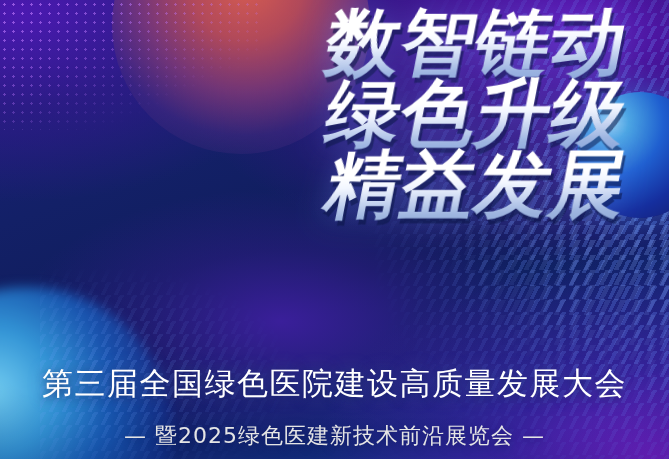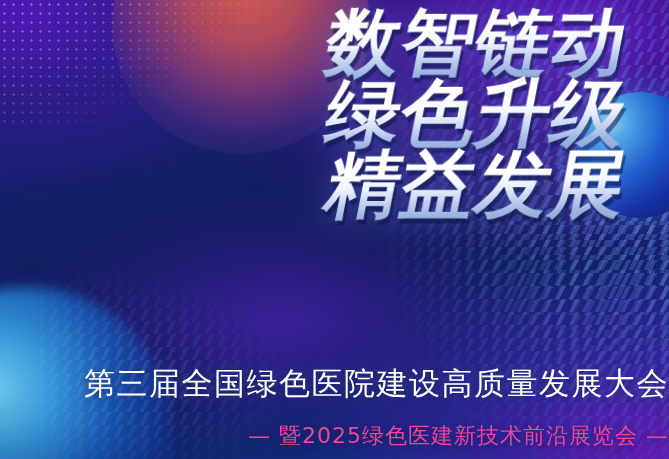--- a/index.html
+++ b/index.html
@@ -155,38 +155,38 @@
     white-space: nowrap;
   }
   .hl-line.l2 { margin-top: -6px; }
   .hl-line.l3 { margin-top: -6px; }
 
   
   .subtitle-wrap {
     position: absolute;
     left: 0; right: 0;
     bottom: 8px;
-    text-align: right;
+    text-align: center;
     z-index: 6;
   }
   .subtitle-main {
     font-family: "DejaVu Sans", "Liberation Sans", sans-serif;
     font-size: 31px;
     font-weight: 400;
     color: #ffffff;
     letter-spacing: 1.5px;
     text-shadow: 0 2px 10px rgba(10,25,90,0.85), 0 0 18px rgba(140,180,255,0.35);
     white-space: nowrap;
   }
   .subtitle-sub {
     margin-top: 16px;
     font-family: "DejaVu Sans", "Liberation Sans", sans-serif;
     font-size: 22px;
     font-weight: 400;
-    color: #ec4899;
+    color: #e5e5e5;
     letter-spacing: 1px;
     text-shadow: 0 2px 8px rgba(10,25,90,0.8);
     white-space: nowrap;
   }
 </style>
 </head>
 <body>
 
 <div id="poster">
 

